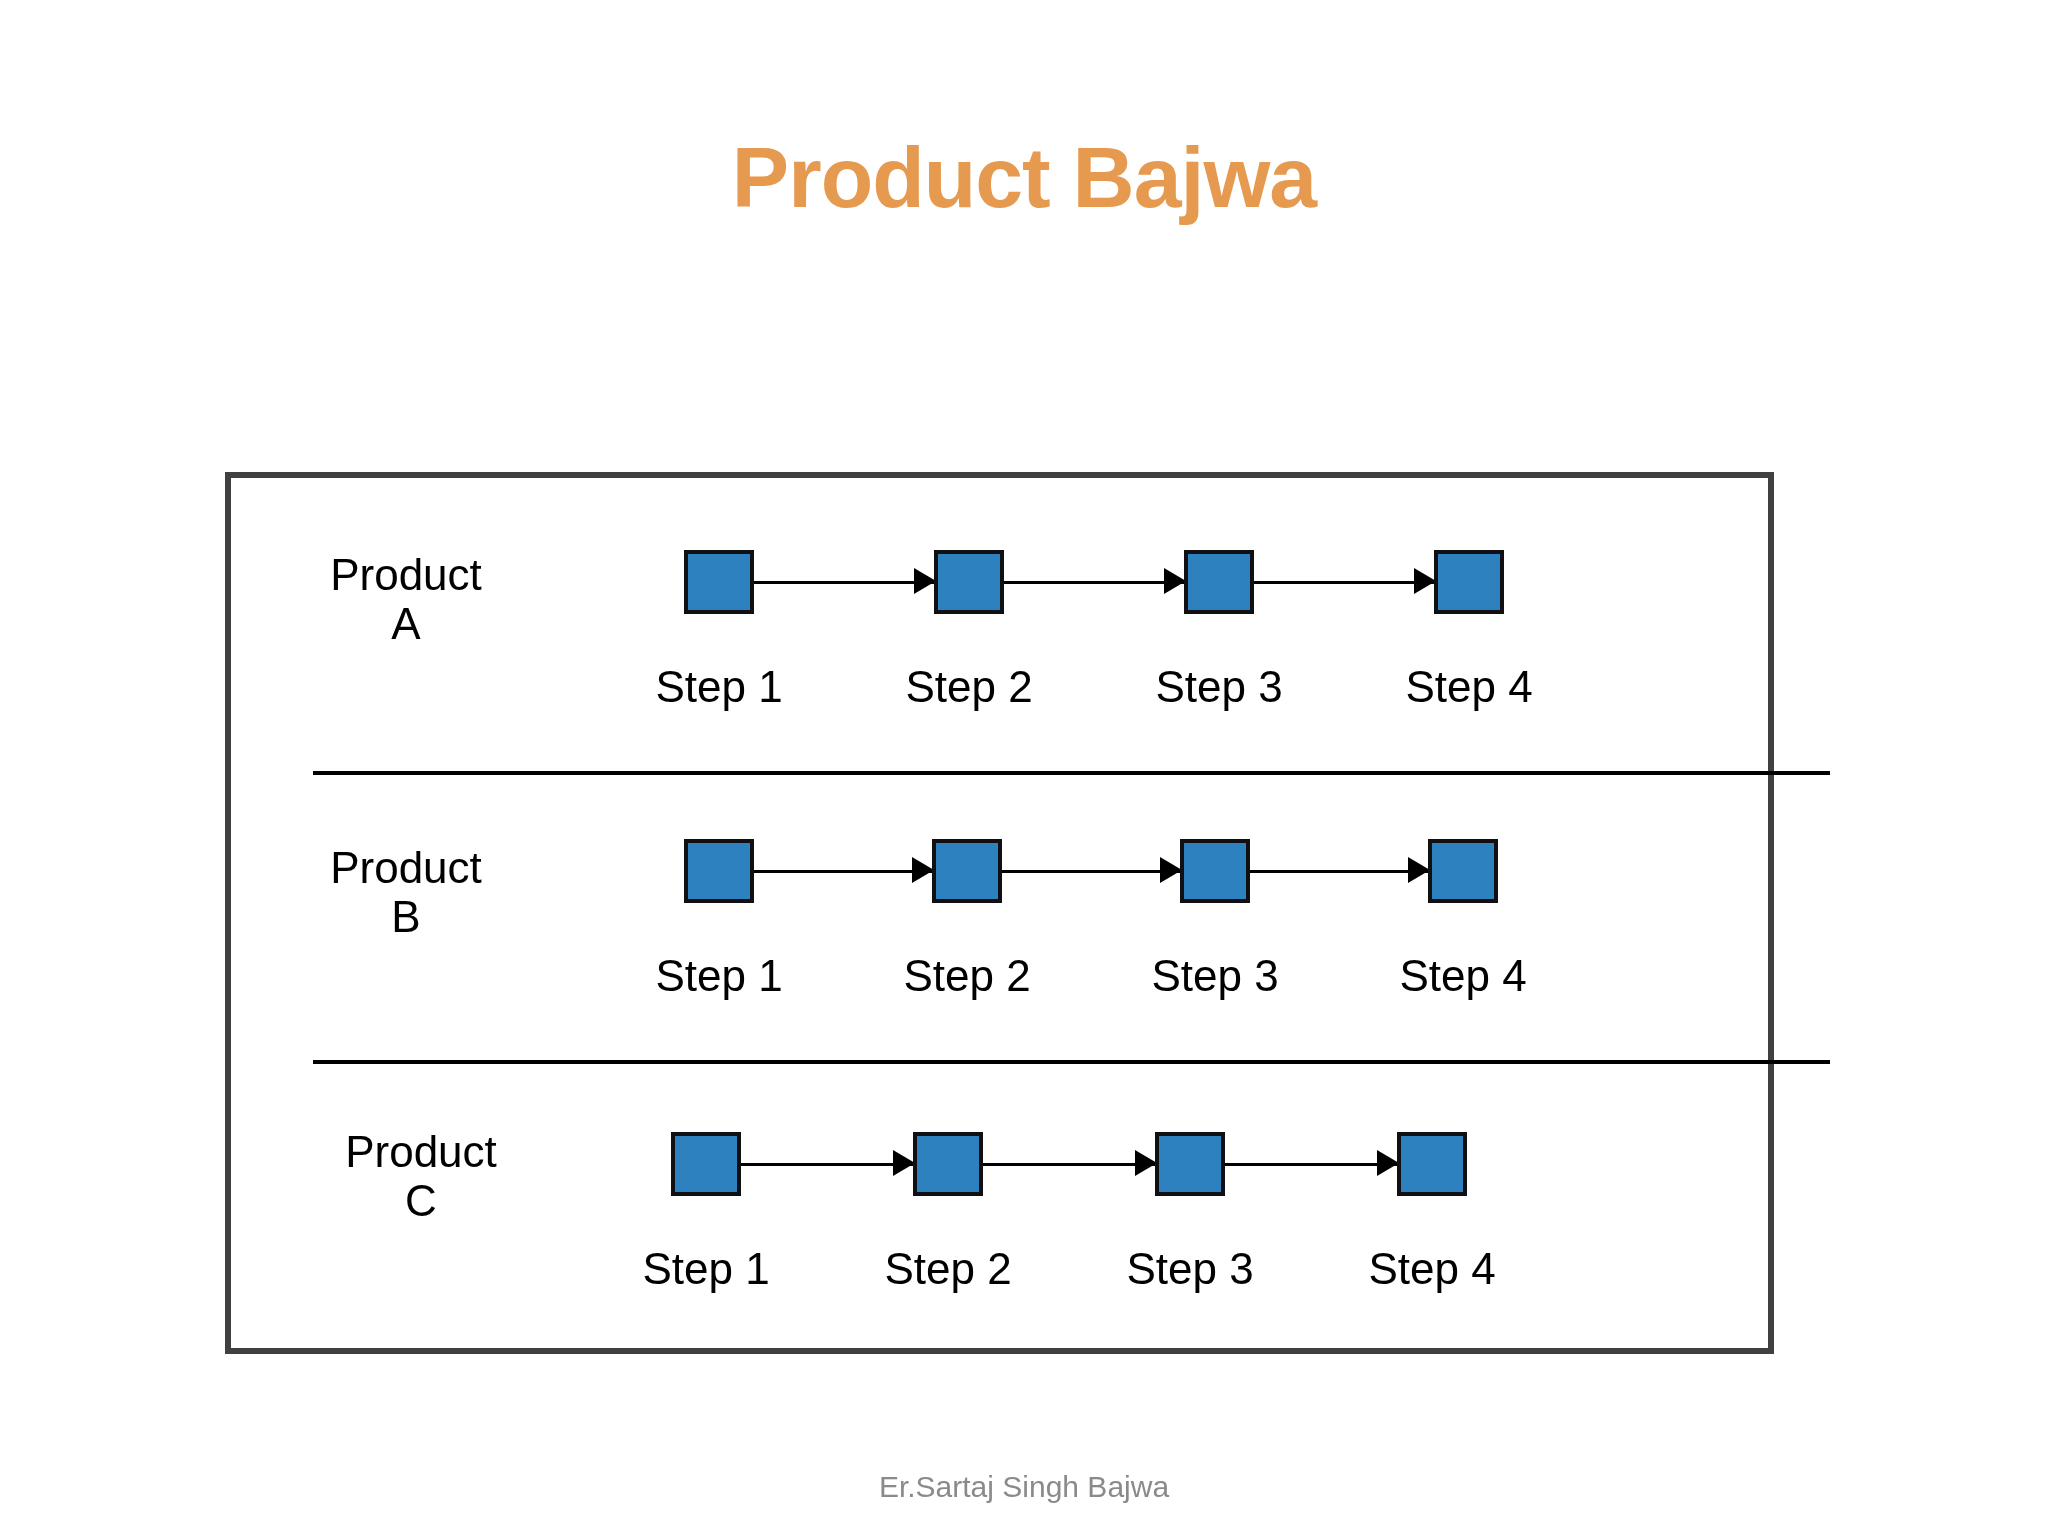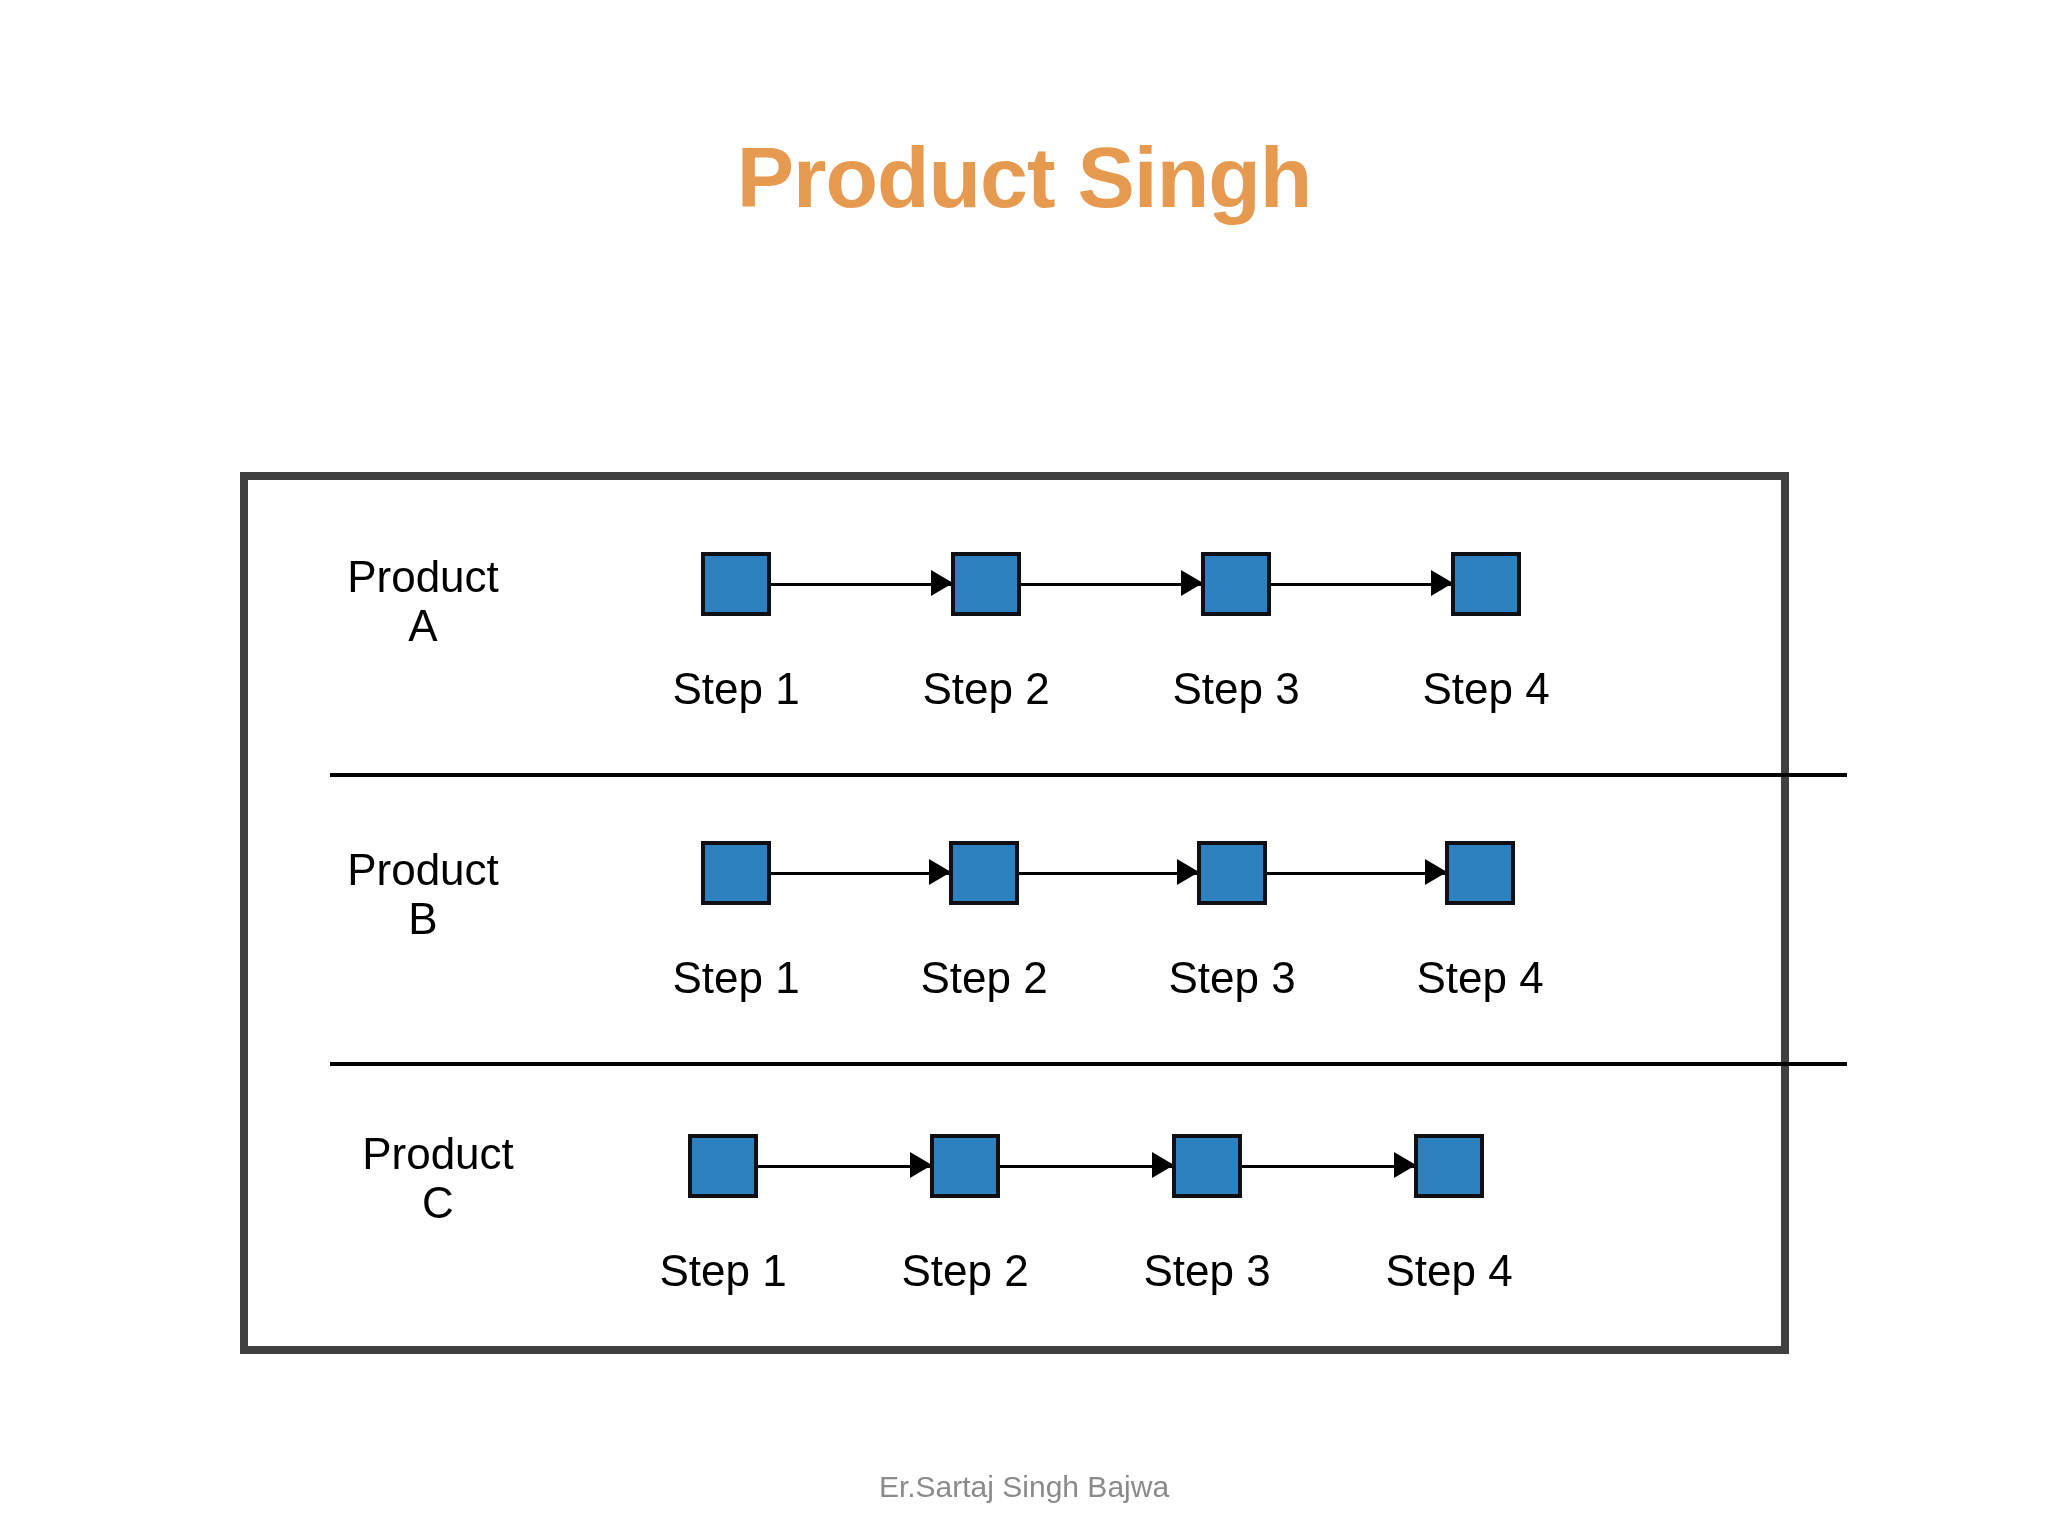--- a/index.html
+++ b/index.html
@@ -31,25 +31,25 @@
     font-size: 86px;
     line-height: 1.0;
     letter-spacing: -1px;
     color: #E69A4F;
     white-space: nowrap;
   }
 
   
   #diagram-frame {
     position: absolute;
-    left: 240px;
+    left: 225px;
     top: 472px;
     width: 1549px;
     height: 882px;
-    border: 8px solid #404040;
+    border: 6px solid #404040;
     background: #ffffff;
   }
 
   
   .frame-inner {
     position: relative;
     width: 100%;
     height: 100%;
   }
 
@@ -164,21 +164,21 @@
     font-size: 30px;
     color: #8a8a8a;
     white-space: nowrap;
   }
 </style>
 </head>
 <body>
 
 <div id="slide">
 
-  <div id="slide-title">Product Singh</div>
+  <div id="slide-title">Product Bajwa</div>
 
   <div id="diagram-frame">
     <div class="frame-inner">
 
       <div class="product-row" id="row-a">
         <div class="product-label">
           <span>Product</span>
           <span class="line2">A</span>
         </div>
         <div class="chain">

